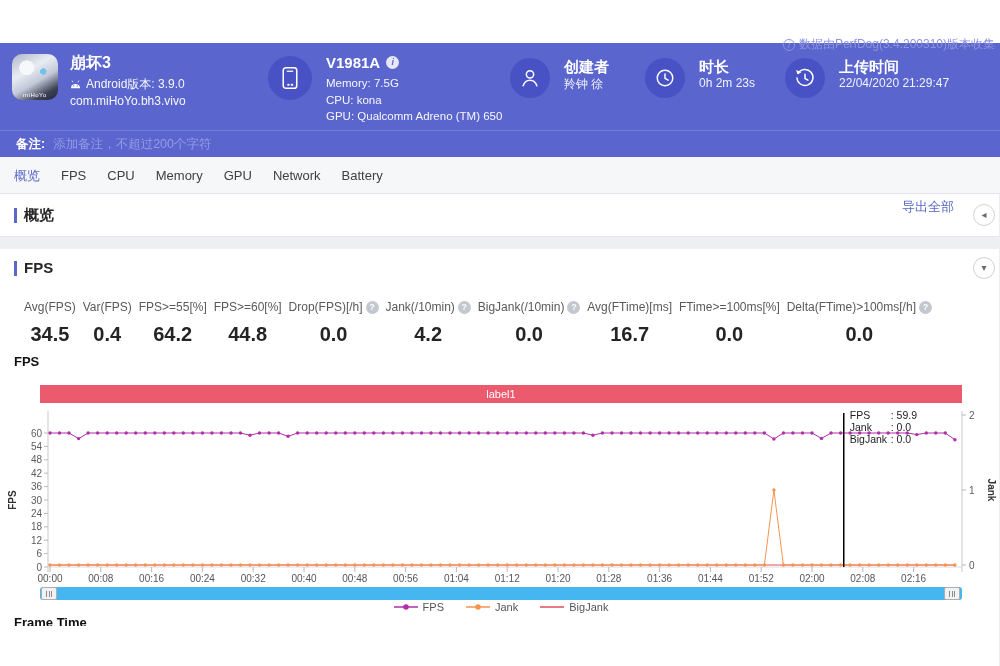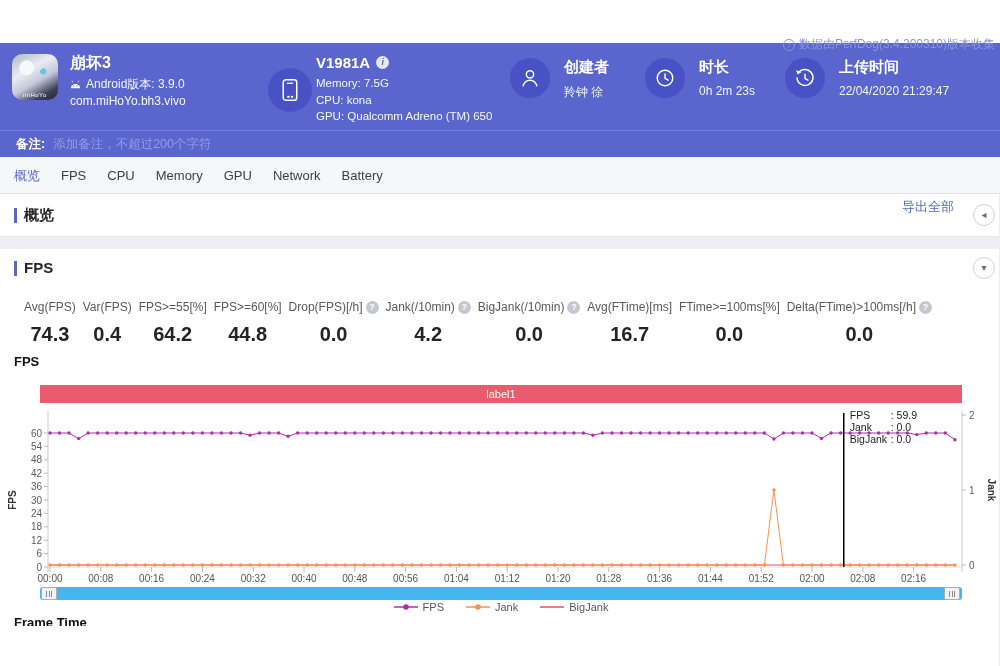--- a/index.html
+++ b/index.html
@@ -17,29 +17,29 @@
   .app-block { position:absolute; left:12px; top:11px; display:flex; gap:12px; }
   .app-icon { width:46px; height:46px; border-radius:10px; position:relative; overflow:hidden;
     background:
       radial-gradient(circle at 32% 30%, #f7f8fc 0 16%, rgba(0,0,0,0) 17%),
       radial-gradient(circle at 68% 38%, #6fc3e8 0 7%, rgba(0,0,0,0) 8%),
       linear-gradient(150deg,#aeb6c6 0%,#e9ecf3 35%,#c2c9d8 58%,#3c4154 82%,#23273a 100%);
   }
   .app-icon-label { position:absolute; bottom:2px; left:0; right:0; text-align:center; font-size:6px; color:#fff; letter-spacing:.5px; }
   .app-name { font-size:16px; font-weight:bold; line-height:18px; margin-bottom:4px; }
   .app-line { font-size:12px; line-height:17px; color:rgba(255,255,255,.95); display:flex; align-items:center; gap:5px; }
-  .device-block { position:absolute; left:268px; top:11px; display:flex; gap:4px;align-items:center; }
+  .device-block { position:absolute; left:268px; top:11px; display:flex; gap:14px; }
   .device-circle { width:44px; height:44px; margin-top:2px; }
   .device-model { font-size:15px; font-weight:bold; line-height:17px; margin-bottom:4px; display:flex; align-items:center; gap:6px; }
   .info-badge { display:inline-block; width:13px; height:13px; border-radius:50%; background:rgba(255,255,255,.85); color:#5a65cd; font-size:9px; font-weight:bold; font-style:italic; text-align:center; line-height:13px; }
   .device-line { font-size:11.5px; line-height:16.5px; color:rgba(255,255,255,.95); }
   .meta-block { position:absolute; top:15px; display:flex; gap:14px; }
   .meta-circle { width:40px; height:40px; }
   .meta-label { font-size:15px; font-weight:bold; line-height:18px; }
-  .meta-value { font-size:12px; margin-top:8px; color:rgba(255,255,255,.92); }
+  .meta-value { font-size:12px; margin-top:0; color:rgba(255,255,255,.92); }
 
   
   .notes-bar { position:absolute; left:0; top:130px; width:1000px; height:27px; background:#5a65cd; border-top:1px solid rgba(255,255,255,.16); display:flex; align-items:center; padding-left:16px; }
   .notes-label { color:#fff; font-size:12.5px; font-weight:bold; margin-right:8px; }
   .notes-input { background:transparent; border:none; outline:none; width:400px; font-size:12.5px; color:#e8eaff; font-family:inherit; }
   .notes-input::placeholder { color:#959ce6; opacity:1; }
 
   
   .tab-bar { position:absolute; left:0; top:157px; width:1000px; height:37px; background:#f6f7f9; border-bottom:1px solid #e3e4e9; display:flex; align-items:center; padding-left:14px; }
   .tab { font-size:13px; color:#404040; margin-right:21px; cursor:pointer; line-height:37px; }
@@ -202,21 +202,21 @@
   <section class="fps-panel">
     <span class="blue-bar"></span>
     <span class="section-title">FPS</span>
     <span class="collapse-btn">▾</span>
 
     <div class="stats-row">
         <div class="stat">
           <div class="stat-label">
             <span>Avg(FPS)</span>
           </div>
-          <div class="stat-value">74.3</div>
+          <div class="stat-value">34.5</div>
         </div>
         <div class="stat">
           <div class="stat-label">
             <span>Var(FPS)</span>
           </div>
           <div class="stat-value">0.4</div>
         </div>
         <div class="stat">
           <div class="stat-label">
             <span>FPS&gt;=55[%]</span>

